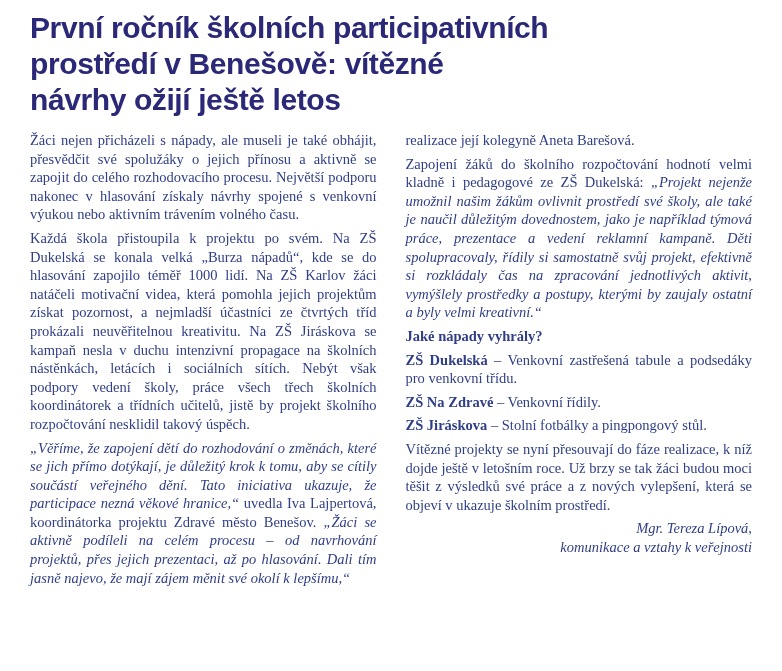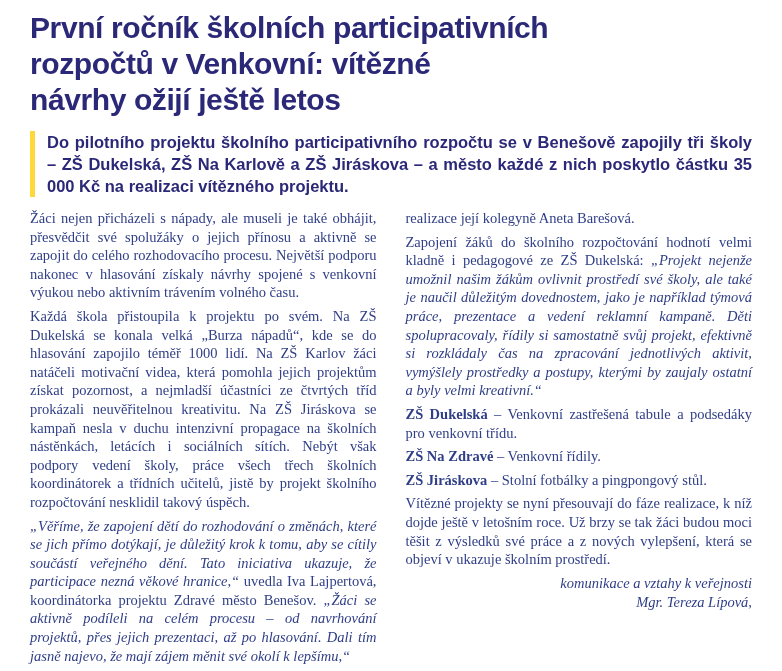--- a/index.html
+++ b/index.html
@@ -67,44 +67,41 @@
     line-height: 19px;
   }
 </style>
 </head>
 <body>
 
 <div class="page">
 
   <h1 class="headline">
     <div>První ročník školních participativních</div>
-    <div>rozpočtů v Venkovní: vítězné</div>
+    <div>prostředí v Benešově: vítězné</div>
     <div>návrhy ožijí ještě letos</div>
   </h1>
 
-  <div class="lead">
-    <div class="lead-bar"></div>
-    <div class="lead-text">Do pilotního projektu školního participativního rozpočtu se v Benešově zapojily tři školy – ZŠ Dukelská, ZŠ Na Karlově a ZŠ Jiráskova – a město každé z nich poskytlo částku 35 000 Kč na realizaci vítězného projektu.</div>
-  </div>
 
   <div class="columns">
 
     <div class="col">
       <p>Žáci nejen přicházeli s nápady, ale museli je také obhájit, přesvědčit své spolužáky o jejich přínosu a aktivně se zapojit do celého rozhodovacího procesu. Největší podporu nakonec v hlasování získaly návrhy spojené s venkovní výukou nebo aktivním trávením volného času.</p>
       <p>Každá škola přistoupila k projektu po svém. Na ZŠ Dukelská se konala velká „Burza nápadů“, kde se do hlasování zapojilo téměř 1000 lidí. Na ZŠ Karlov žáci natáčeli motivační videa, která pomohla jejich projektům získat pozornost, a nejmladší účastníci ze čtvrtých tříd prokázali neuvěřitelnou kreativitu. Na ZŠ Jiráskova se kampaň nesla v duchu intenzivní propagace na školních nástěnkách, letácích i sociálních sítích. Nebýt však podpory vedení školy, práce všech třech školních koordinátorek a třídních učitelů, jistě by projekt školního rozpočtování nesklidil takový úspěch.</p>
       <p><span class="italic">„Věříme, že zapojení dětí do rozhodování o změnách, které se jich přímo dotýkají, je důležitý krok k tomu, aby se cítily součástí veřejného dění. Tato iniciativa ukazuje, že participace nezná věkové hranice,“</span><span> uvedla Iva Lajpertová, koordinátorka projektu Zdravé město Benešov. </span><span class="italic">„Žáci se aktivně podíleli na celém procesu – od navrhování projektů, přes jejich prezentaci, až po hlasování. Dali tím jasně najevo, že mají zájem měnit své okolí k lepšímu,“</span></p>
     </div>
 
     <div class="col">
       <p>realizace její kolegyně Aneta Barešová.</p>
       <p><span>Zapojení žáků do školního rozpočtování hodnotí velmi kladně i pedagogové ze ZŠ Dukelská: </span><span class="italic">„Projekt nejenže umožnil našim žákům ovlivnit prostředí své školy, ale také je naučil důležitým dovednostem, jako je například týmová práce, prezentace a vedení reklamní kampaně. Děti spolupracovaly, řídily si samostatně svůj projekt, efektivně si rozkládaly čas na zpracování jednotlivých aktivit, vymýšlely prostředky a postupy, kterými by zaujaly ostatní a byly velmi kreativní.“</span></p>
+      <p class="subhead">Jaké nápady vyhrály?</p>
       <p><span class="winner-school">ZŠ Dukelská</span><span> – Venkovní zastřešená tabule a podsedáky pro venkovní třídu.</span></p>
       <p><span class="winner-school">ZŠ Na Zdravé</span><span> – Venkovní řídily.</span></p>
       <p><span class="winner-school">ZŠ Jiráskova</span><span> – Stolní fotbálky a pingpongový stůl.</span></p>
       <p>Vítězné projekty se nyní přesouvají do fáze realizace, k níž dojde ještě v letošním roce. Už brzy se tak žáci budou moci těšit z výsledků své práce a z nových vylepšení, která se objeví v ukazuje školním prostředí.</p>
       <div class="signature">
+        <div>Mgr. Tereza Lípová,</div>
         <div>komunikace a vztahy k veřejnosti</div>
-        <div>Mgr. Tereza Lípová,</div>
       </div>
     </div>
 
   </div>
 </div>
 
 </body></html>

